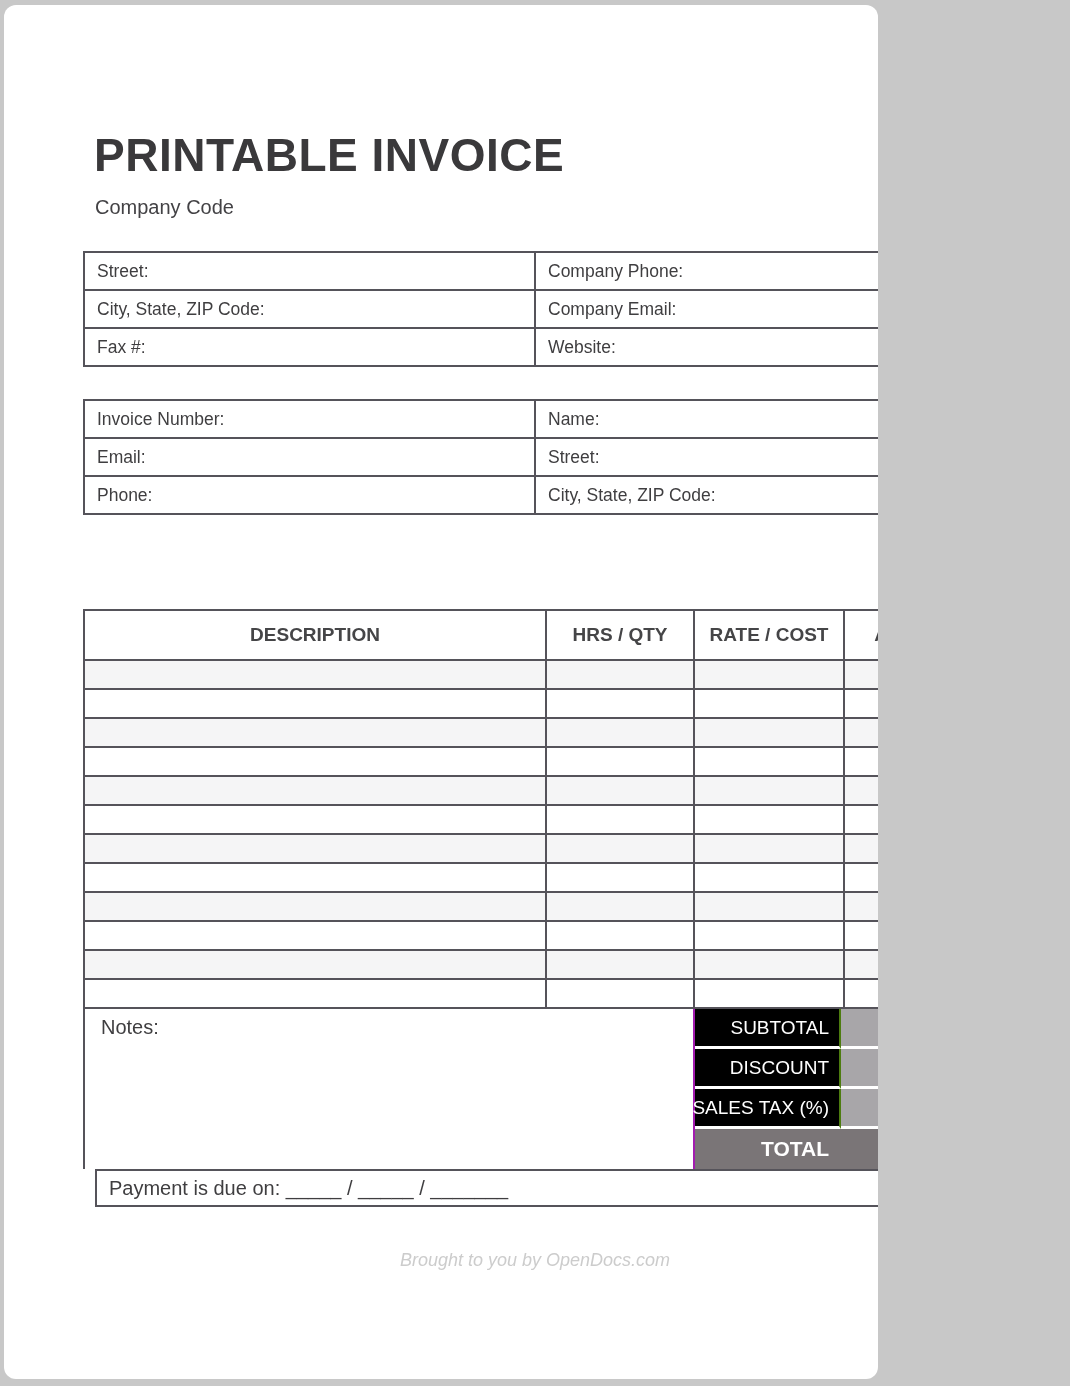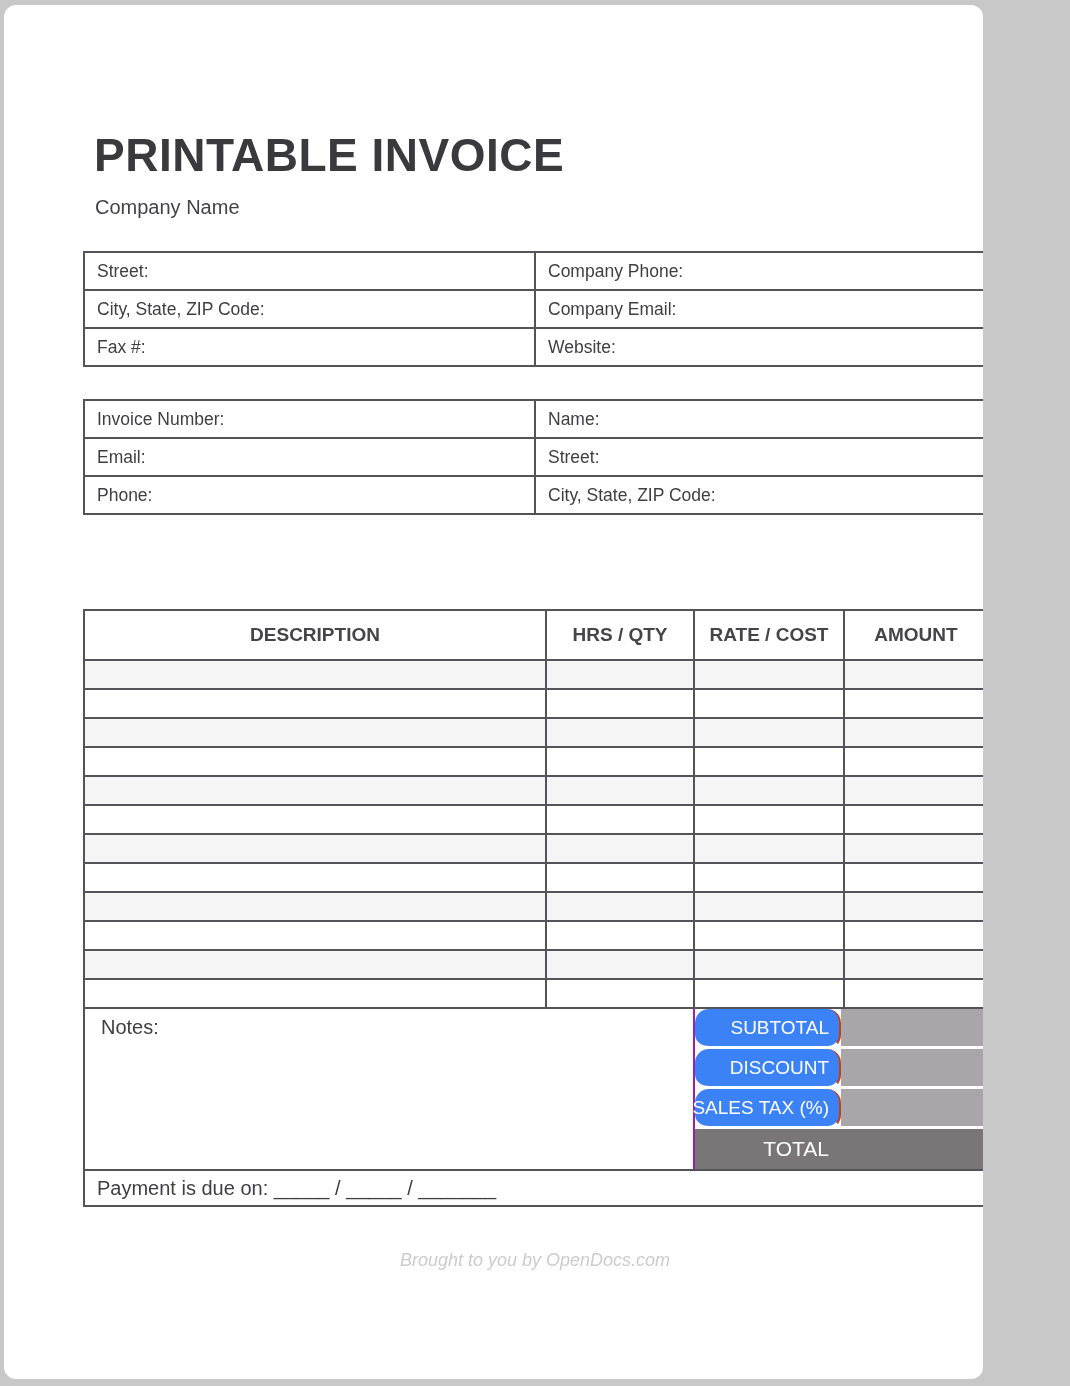--- a/index.html
+++ b/index.html
@@ -5,21 +5,21 @@
   * { box-sizing: border-box; }
   html,body { margin:0; padding:0; }
   body {
     width:1070px; height:1386px;
     background:#c8c8c8;
     font-family:"Liberation Sans", sans-serif;
     position:relative;
   }
   .page {
     position:absolute; left:4px; top:5px;
-    width:979px; height:1374px;
+    width:874px; height:1374px;
     background:#ffffff;
     border-radius:12px;
     overflow:hidden;
   }
   .content {
     position:absolute; left:79px; top:0;
     width:904px;
   }
   .title {
     margin:126px 0 0 11px;
@@ -77,63 +77,63 @@
   }
   .totals {
     width:292px; height:160px;
     border-right:2px solid #55535a;
     display:grid;
     grid-template-columns:146px 144px;
     grid-template-rows:repeat(4,1fr);
     background:#ffffff;
   }
   .t-label {
-    background:#3b82f6;
-    border-right:2px solid #c2410c;
+    background:#000000;
+    border-right:2px solid #4d7c0f;
     border-bottom:3px solid #fff;
     color:#ffffff; font-size:19px;
     display:flex; align-items:center; justify-content:flex-end;
     padding-right:10px;
     white-space:nowrap;
-    border-radius:14px;
   }
   .t-value {
     background:#a8a6a9;
     border-bottom:3px solid #fff;
   }
   .t-total {
     grid-column:1 / 3;
     background:#7a7577;
-    color:#ffffff; font-size:21px; font-weight:normal;
+    color:#ffffff; font-size:21px; font-weight:bold;
     display:flex; align-items:center; justify-content:flex-end;
     padding-right:156px;
   }
   .payment {
     width:904px; height:38px;
     border:2px solid #55535a;
     display:flex; align-items:center;
     padding-left:12px;
     font-size:20px; color:#3f3e40;
     background:#fff;
+    margin-left:12px;
   }
   .footer {
     margin-top:43px;
     text-align:center;
     font-size:18px; font-style:italic;
     color:#cccccc;
   }
 </style>
 </head>
 <body>
 
 <div class="page">
   <div class="content">
 
     <h1 class="title">PRINTABLE INVOICE</h1>
-    <div class="company-name">Company Name</div>
+    <div class="company-name">Company Code</div>
 
     <table class="info company">
       <tbody>
           <tr>
         <td>Street:</td>
         <td>Company Phone:</td>
       </tr>
       <tr>
         <td>City, State, ZIP Code:</td>
         <td>Company Email:</td>

